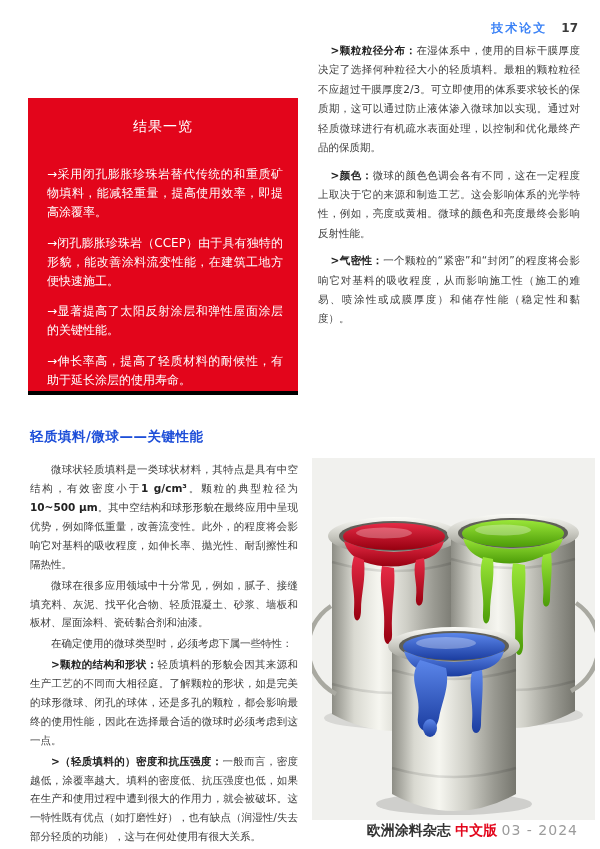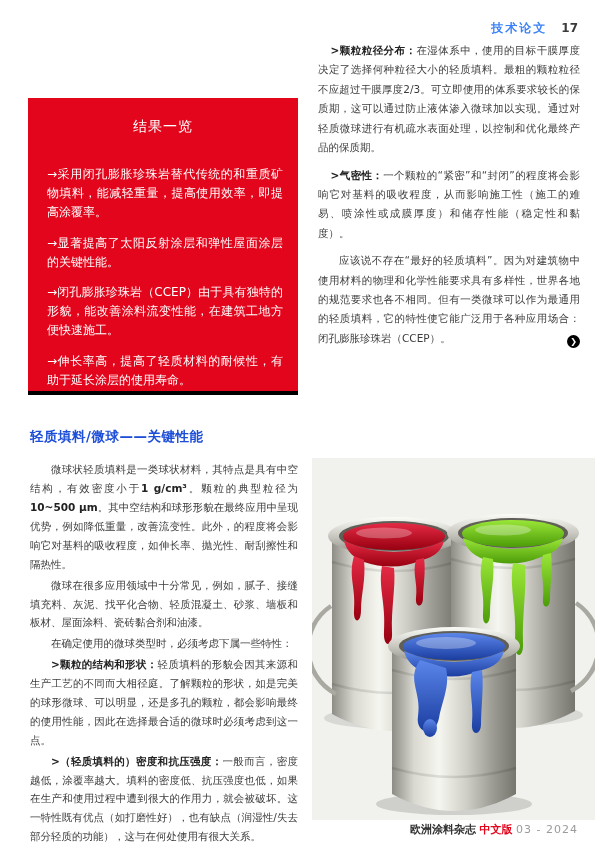--- a/index.html
+++ b/index.html
@@ -35,48 +35,48 @@
   }
   
   .left-section{position:absolute;left:30px;top:424px;width:268px;font-size:10.5px;line-height:1.8;color:#3c3c3c;text-align:justify;}
   .section-heading{color:#1d4ed8;font-size:13.5px;font-weight:bold;margin:0 0 12px 0;letter-spacing:.5px;}
   .left-section p{margin:0 0 2px 0;text-indent:2em;}
   .left-section b{color:#222;margin-top:13px;}
   
   .illustration{position:absolute;left:312px;top:458px;width:283px;height:362px;background:#f1f1ee;}
   .illustration svg{display:block;}
   
-  .footer{position:absolute;top:822px;right:22px;font-size:11px;}
+  .footer{position:absolute;top:822px;right:22px;font-size:14px;}
   .f-journal{color:#333;font-weight:bold;}
   .f-edition{color:#e3051b;font-weight:bold;}
   .f-issue{color:#9b9b9b;letter-spacing:1px;}
 </style>
 </head>
 <body>
 
 <div class="page">
 
   <div class="header">
     <span class="hdr-section">技术论文</span><span class="hdr-page">17</span>
   </div>
 
   <div class="summary-box">
     <div class="summary-title">结果一览</div>
     <p class="bullet">→采用闭孔膨胀珍珠岩替代传统的和重质矿物填料，能减轻重量，提高使用效率，即提高涂覆率。</p>
+    <p class="bullet">→闭孔膨胀珍珠岩（CCEP）由于具有独特的形貌，能改善涂料流变性能，在建筑工地方便快速施工。</p>
     <p class="bullet">→显著提高了太阳反射涂层和弹性屋面涂层的关键性能。</p>
-    <p class="bullet">→闭孔膨胀珍珠岩（CCEP）由于具有独特的形貌，能改善涂料流变性能，在建筑工地方便快速施工。</p>
     <p class="bullet">→伸长率高，提高了轻质材料的耐候性，有助于延长涂层的使用寿命。</p>
     <p class="bullet">→通过加入CCEP，降低了涂层的热传导和热扩散性，赋予隔热性，减少了建筑物制冷的能源需求。</p>
     <p class="bullet">→作为最终体系的一个组成部分，可以明显、实在地体现能源节省，实现建材的可持续发展</p>
   </div>
 
   <div class="right-col">
     <p><b>&gt;颗粒粒径分布：</b><span>在湿体系中，使用的目标干膜厚度决定了选择何种粒径大小的轻质填料。最粗的颗粒粒径不应超过干膜厚度2/3。可立即使用的体系要求较长的保质期，这可以通过防止液体渗入微球加以实现。通过对轻质微球进行有机疏水表面处理，以控制和优化最终产品的保质期。</span></p>
+    <p><b>&gt;颜色：</b><span>微球的颜色色调会各有不同，这在一定程度上取决于它的来源和制造工艺。这会影响体系的光学特性，例如，亮度或黄相。微球的颜色和亮度最终会影响反射性能。</span></p>
     <p><b>&gt;气密性：</b><span>一个颗粒的“紧密”和“封闭”的程度将会影响它对基料的吸收程度，从而影响施工性（施工的难易、喷涂性或成膜厚度）和储存性能（稳定性和黏度）。</span></p>
-    <p class="plain"><span>应该说不存在“最好的轻质填料”。因为对建筑物中使用材料的物理和化学性能要求具有多样性，世界各地的规范要求也各不相同。但有一类微球可以作为最通用的轻质填料，它的特性使它能广泛用于各种应用场合：闭孔膨胀珍珠岩（CCEP）。</span><span class="end-icon">❯</span></p>
   </div>
 
   <div class="illustration">
     <svg width="283" height="362" viewBox="0 0 283 362" xmlns="http://www.w3.org/2000/svg">
       <defs>
         <linearGradient id="metal" x1="0" y1="0" x2="1" y2="0">
           <stop offset="0" stop-color="#8d8d85"></stop>
             <stop offset="0.18" stop-color="#d9d9d1"></stop>
           <stop offset="0.38" stop-color="#f6f6f0"></stop>
             <stop offset="0.6" stop-color="#cfcfc7"></stop>
@@ -149,21 +149,21 @@
         <ellipse cx="-24" cy="82" rx="7" ry="9" fill="url(#pb)"></ellipse>
       </g>
     </svg>
   </div>
 
   <div class="left-section">
     <h2 class="section-heading">轻质填料/微球——关键性能</h2>
     <p><span>微球状轻质填料是一类球状材料，其特点是具有中空结构，有效密度小于</span><b>1 g/cm³</b><span>。颗粒的典型粒径为</span><b>10~500 μm</b><span>。其中空结构和球形形貌在最终应用中呈现优势，例如降低重量，改善流变性。此外，的程度将会影响它对基料的吸收程度，如伸长率、抛光性、耐刮擦性和隔热性。</span></p>
     <p>微球在很多应用领域中十分常见，例如，腻子、接缝填充料、灰泥、找平化合物、轻质混凝土、砂浆、墙板和板材、屋面涂料、瓷砖黏合剂和油漆。</p>
     <p>在确定使用的微球类型时，必须考虑下属一些特性：</p>
-    <p><b>&gt;颗粒的结构和形状：</b><span>轻质填料的形貌会因其来源和生产工艺的不同而大相径庭。了解颗粒的形状，如是完美的球形微球、可以明显，还是多孔的颗粒，都会影响最终的使用性能，因此在选择最合适的微球时必须考虑到这一点。</span></p>
+    <p><b>&gt;颗粒的结构和形状：</b><span>轻质填料的形貌会因其来源和生产工艺的不同而大相径庭。了解颗粒的形状，如是完美的球形微球、闭孔的球体，还是多孔的颗粒，都会影响最终的使用性能，因此在选择最合适的微球时必须考虑到这一点。</span></p>
     <p><b>&gt;（轻质填料的）密度和抗压强度：</b><span>一般而言，密度越低，涂覆率越大。填料的密度低、抗压强度也低，如果在生产和使用过程中遭到很大的作用力，就会被破坏。这一特性既有优点（如打磨性好），也有缺点（润湿性/失去部分轻质的功能），这与在何处使用有很大关系。</span></p>
   </div>
 
   <div class="footer">
     <span class="f-journal">欧洲涂料杂志</span>
     <span class="f-edition">中文版</span>
     <span class="f-issue">03 - 2024</span>
   </div>
 
 </div>

